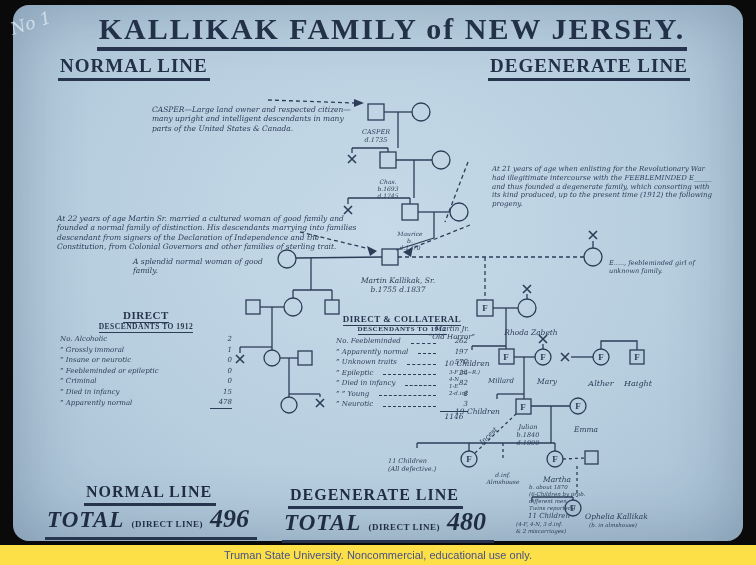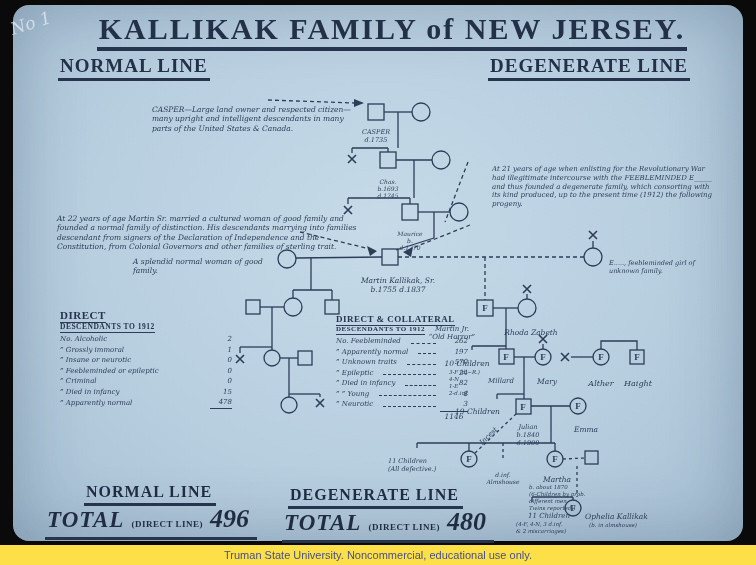--- a/index.html
+++ b/index.html
@@ -20,21 +20,21 @@
   .subhead{position:absolute;font-family:"Liberation Serif",serif;font-weight:bold;font-size:19px;
          letter-spacing:1px;color:#223048;border-bottom:3px solid #26344d;padding:0 2px 1px 2px;
          white-space:nowrap;}
   .note{position:absolute;color:#2d3d58;font-style:italic;line-height:1.25;white-space:pre-line;}
   .label{position:absolute;color:#2d3d58;font-style:italic;line-height:1.2;white-space:pre-line;
          text-align:center;transform:translateX(-50%);}
   svg.lines{position:absolute;left:0;top:0;z-index:2;pointer-events:none;}
   .overlay{position:absolute;left:0;top:8px;width:756px;height:565px;z-index:3;}
   
   .ptable{position:absolute;color:#2d3d58;}
-  .t-title{text-align:left;font-weight:bold;font-family:"Liberation Serif",serif;color:#26344d;}
+  .t-title{text-align:center;font-weight:bold;font-family:"Liberation Serif",serif;color:#26344d;}
   .t-title .u{border-bottom:1.5px solid #2d3d58;padding-bottom:1px;letter-spacing:.5px;}
   .t-row{display:flex;align-items:flex-end;font-style:italic;font-size:7px;line-height:1.5;gap:7px;}
   .t-row .lbl{white-space:nowrap;}
   .t-row .gap{flex:1;}
   .t-row .dash{flex:1;border-bottom:1px dashed #2d3d58;margin:0 3px 3px 3px;height:1px;}
   .t-row .val{min-width:22px;text-align:right;font-style:italic;}
   .u-val{border-bottom:1.5px solid #2d3d58;}
   .t-total{display:flex;justify-content:flex-end;font-size:7.5px;font-style:italic;}
   .t-total .val{border-top:1px solid #2d3d58;min-width:28px;text-align:center;margin-top:1px;}
   

